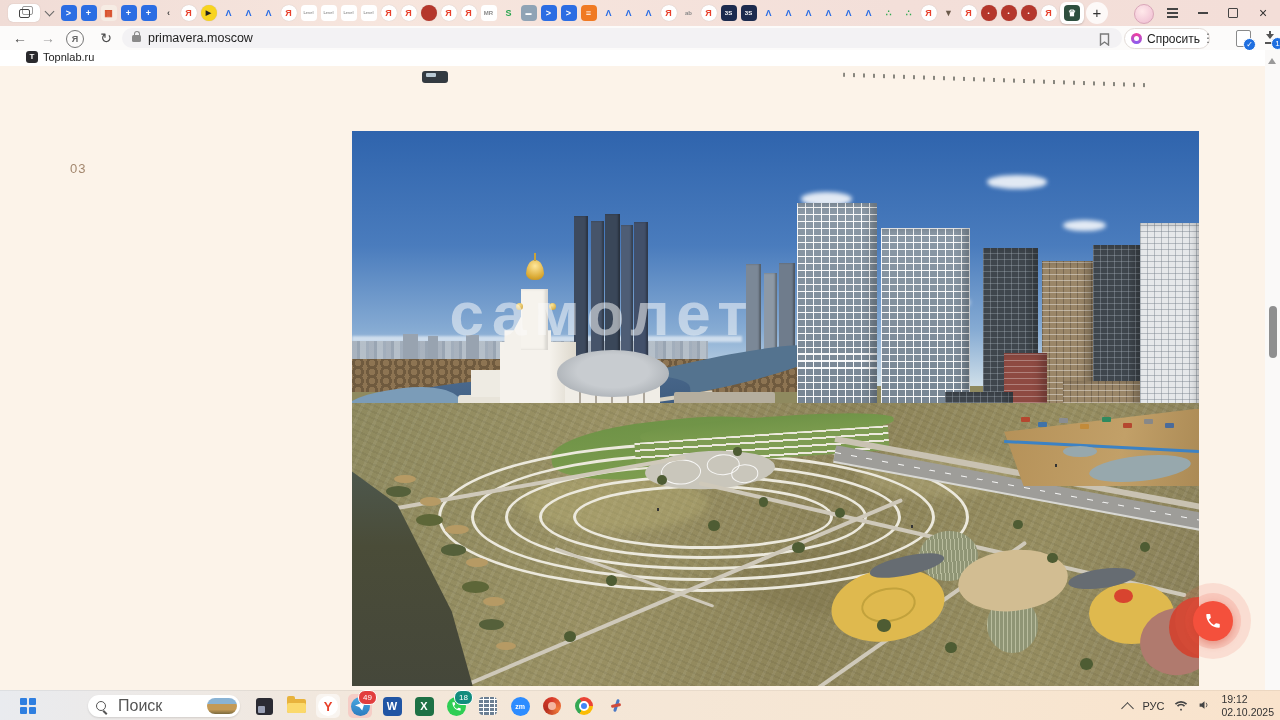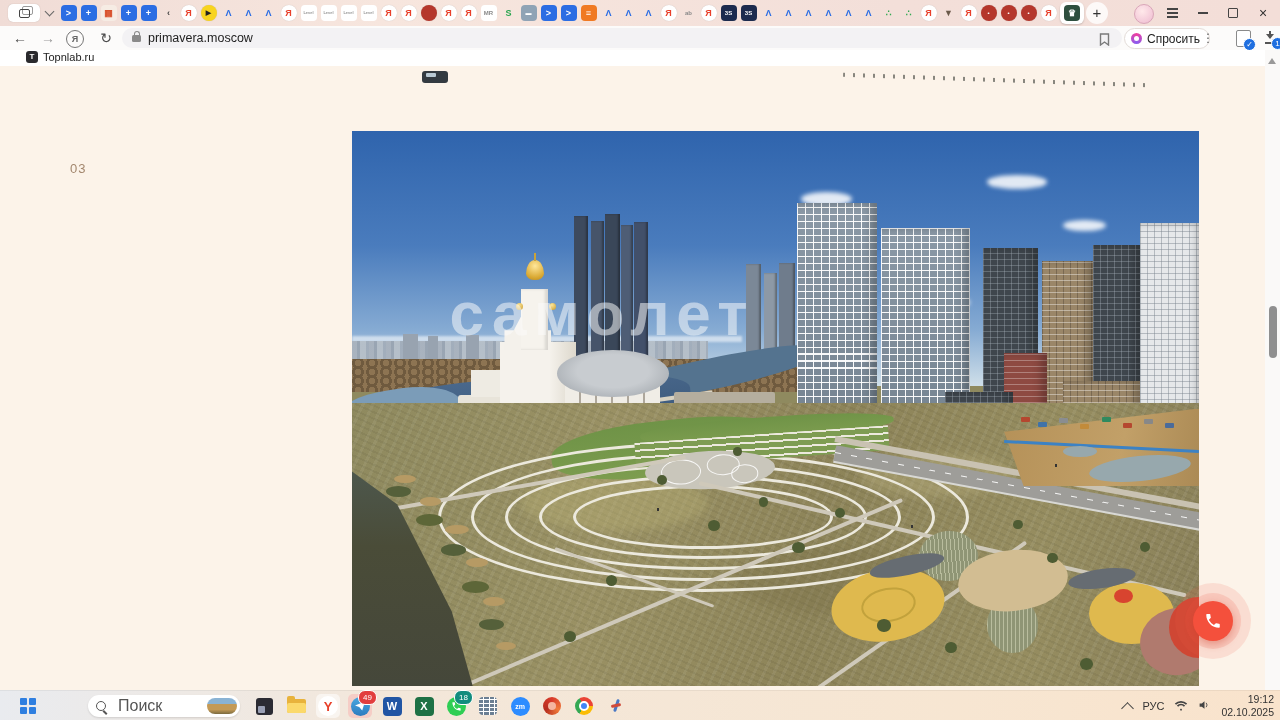--- a/index.html
+++ b/index.html
@@ -213,21 +213,21 @@
   #folder-ic .tabf{position:absolute;left:0;top:-3px;width:8px;height:5px;background:#e8b33c;border-radius:2px 2px 0 0}
   #folder-ic .front{position:absolute;left:0;bottom:0;width:19px;height:10px;background:#fbd96b;border-radius:2px}
   #taskview-ic{width:17px;height:17px;background:#2b2b33;border-radius:3px;position:relative}
   #taskview-ic:after{content:"";position:absolute;left:2px;bottom:2px;width:7px;height:7px;background:#9aa0b5;border-radius:1px}
   #ya-tb{width:20px;height:20px;border-radius:50%;background:#fff;display:flex;align-items:center;justify-content:center;
     color:#e8402a;font-weight:bold;font-size:13px}
   .tb-open{background:rgba(255,255,255,.55)}
   #tray{position:absolute;right:6px;top:0;height:30px;display:flex;align-items:center;gap:10px}
   #tray-chev{width:8px;height:8px;border-right:1.6px solid #444;border-bottom:1.6px solid #444;transform:rotate(-135deg);margin-top:4px}
   #lang{font-size:11px;color:#333}
-  #clock{text-align:right;font-size:10.5px;color:#333;line-height:1.2}
+  #clock{text-align:left;font-size:10.5px;color:#333;line-height:1.2}
 </style>
 </head>
 <body>
 
 <div id="tabstrip">
   <div id="tablist-btn">
       <span class="tabs-glyph"></span>
     </div>
   <div id="tab-chev">
       <i></i>

